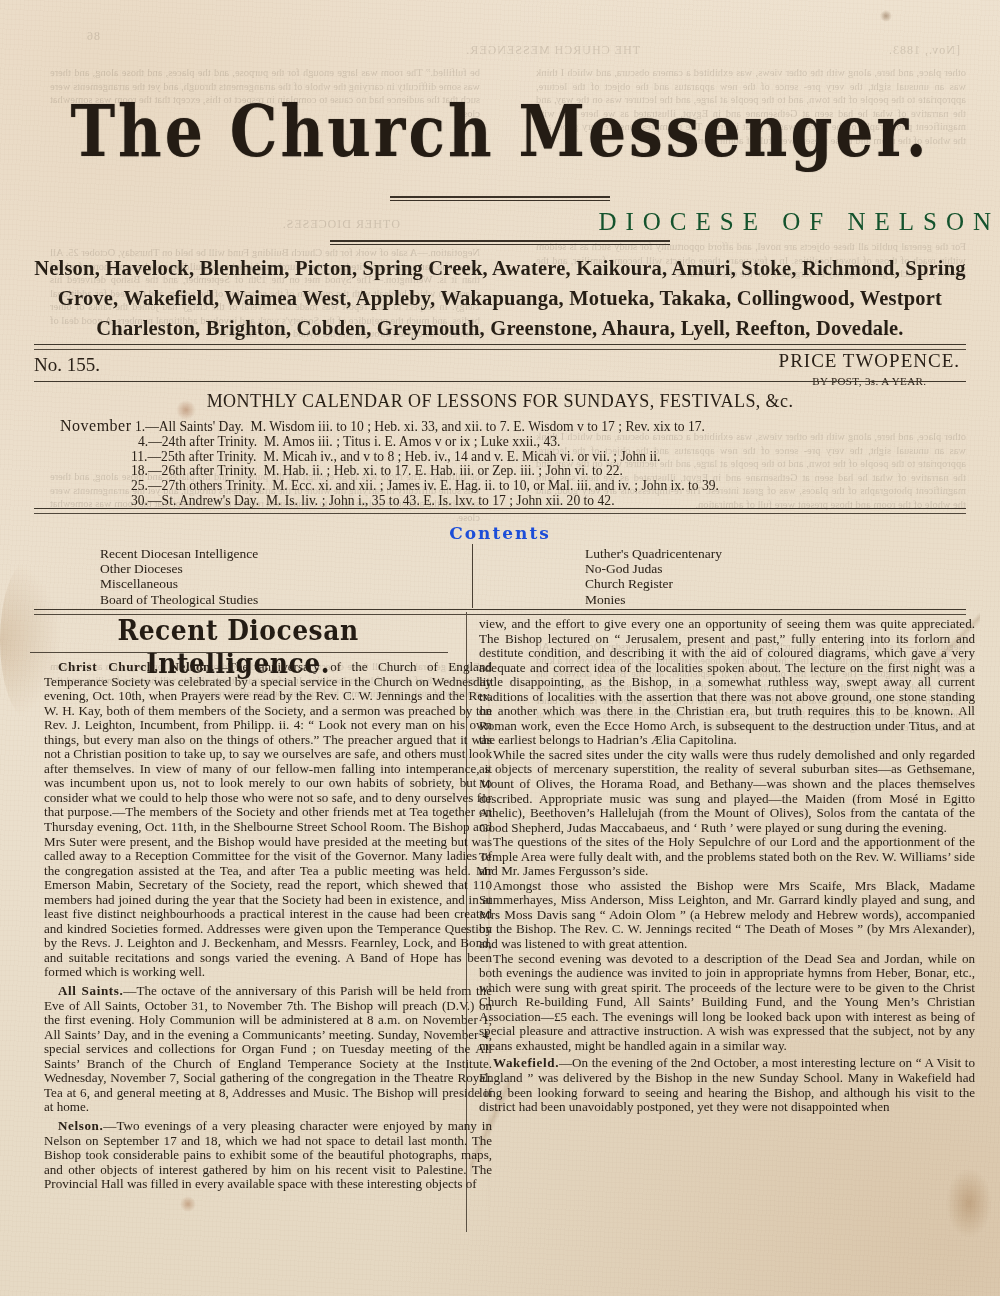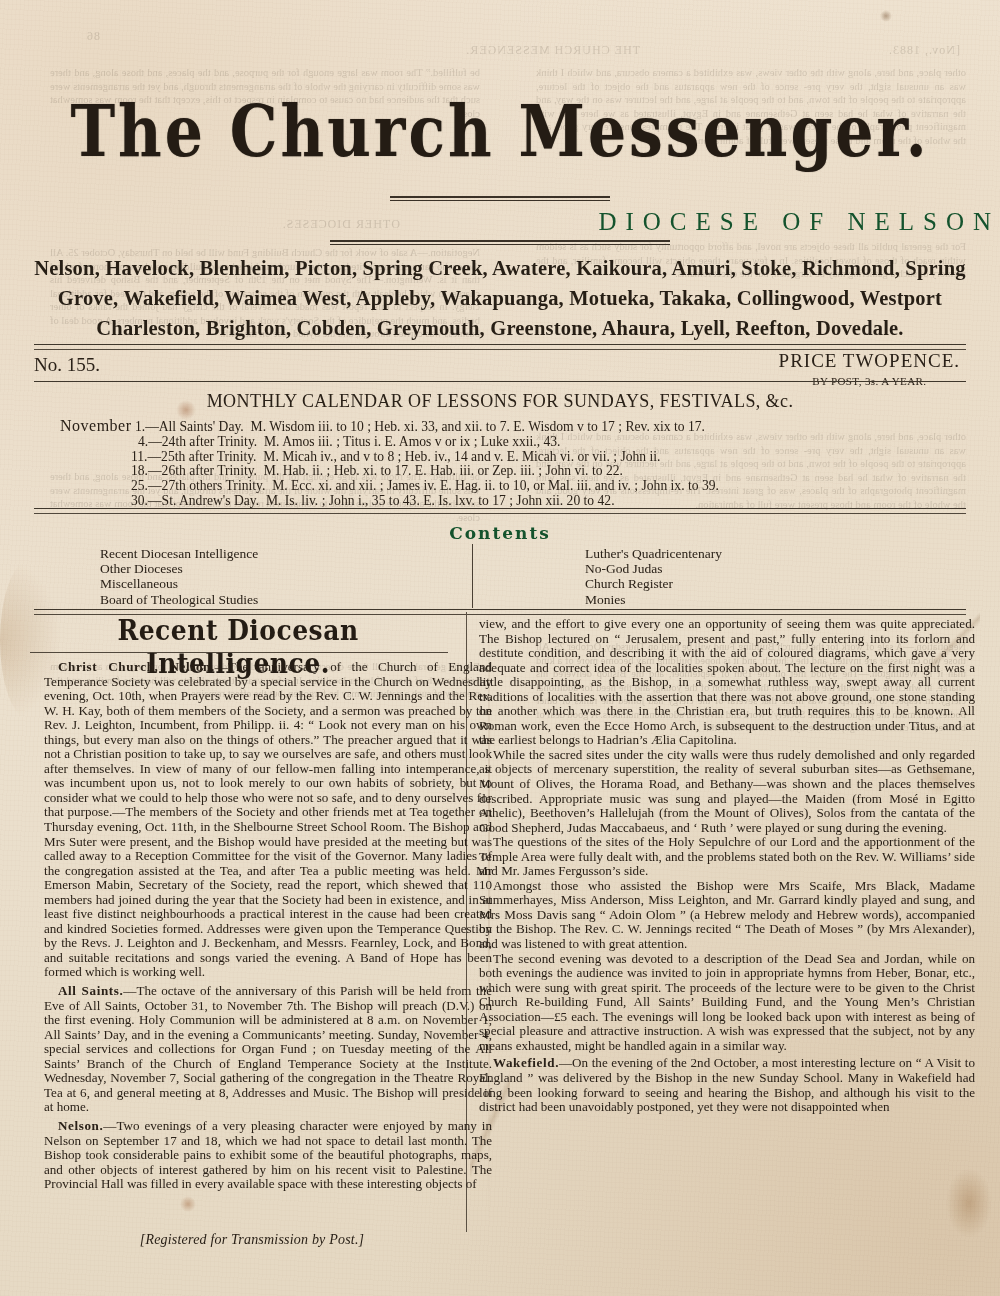--- a/index.html
+++ b/index.html
@@ -84,21 +84,21 @@
     font-size:18px; letter-spacing:.4px;
   }
   .cal-list { position:absolute; left:60px; top:419px; font-size:13.6px; line-height:14.8px; }
   .cal-row { white-space:nowrap; }
   .cal-month { font-size:16px; letter-spacing:.5px; }
   .cal-day { display:inline-block; text-align:right; }
 
   .contents-title {
     position:absolute; left:0; right:0; top:523px; text-align:center;
     font-family:"DejaVu Serif", serif; font-weight:bold;
-    font-size:17px; letter-spacing:2px; color:#14532d;
+    font-size:17px; letter-spacing:2px; color:#1d4ed8;
   }
   .contents-wrap { position:absolute; left:100px; right:80px; top:546px; height:62px; }
   .contents-col { position:absolute; top:0; font-size:13.5px; line-height:15.2px; }
   .contents-col.left { left:0; }
   .contents-col.right { left:485px; }
   .contents-sep { position:absolute; left:372px; top:-2px; width:0; height:64px; border-left:1px solid #4a4034; }
 
   .section-head {
     position:absolute; left:28px; width:420px; top:618px; text-align:center;
     font-family:"DejaVu Serif", serif; font-weight:bold;
@@ -249,19 +249,18 @@
     <p style="text-indent:0;">view, and the effort to give every one an opportunity of seeing them was quite appreciated.    The Bishop lectured on “ Jerusalem, present and past,” fully entering into its forlorn and destitute condition, and describing it with the aid of coloured diagrams, which gave a very adequate and correct idea of the localities spoken about.    The lecture on the first night was a little disappointing, as the Bishop, in a somewhat ruthless way, swept away all current traditions of localities with the assertion that there was not above ground, one stone standing on another which was there in the Christian era, but truth requires this to be known.    All Roman work, even the Ecce Homo Arch, is subsequent to the destruction under Titus, and at the earliest belongs to Hadrian’s Ælia Capitolina.</p>
     <p>While the sacred sites under the city walls were thus rudely demolished and only regarded as objects of mercenary superstition, the reality of several suburban sites—as Gethsemane, Mount of Olives, the Horama Road, and Bethany—was shown and the places themselves described.    Appropriate music was sung and played—the Maiden (from Mosé in Egitto Athelic), Beethoven’s Hallelujah (from the Mount of Olives), Solos from the cantata of the Good Shepherd, Judas Maccabaeus, and ‘ Ruth ’ were played or sung during the evening.</p>
     <p>The questions of the sites of the Holy Sepulchre of our Lord and the apportionment of the Temple Area were fully dealt with, and the problems stated both on the Rev. W. Williams’ side and Mr. James Fergusson’s side.</p>
     <p>Amongst those who assisted the Bishop were Mrs Scaife, Mrs Black, Madame Summerhayes, Miss Anderson, Miss Leighton, and Mr. Garrard kindly played and sung, and Mrs Moss Davis sang “ Adoin Olom ” (a Hebrew melody and Hebrew words), accompanied by the Bishop.    The Rev. C. W. Jennings recited “ The Death of Moses ” (by Mrs Alexander), and was listened to with great attention.</p>
     <p>The second evening was devoted to a description of the Dead Sea and Jordan, while on both evenings the audience was invited to join in appropriate hymns from Heber, Bonar, etc., which were sung with great spirit.    The proceeds of the lecture were to be given to the Christ Church Re-building Fund, All Saints’ Building Fund, and the Young Men’s Christian Association—£5 each.    The evenings will long be looked back upon with interest as being of special pleasure and attractive instruction.   A wish was expressed that the subject, not by any means exhausted, might be handled again in a similar way.</p>
     <p style="margin-top:3px;">
       <span class="place">Wakefield.</span><span>—On the evening of the 2nd October, a most interesting lecture on “ A Visit to England ” was delivered by the Bishop in the new Sunday School.   Many in Wakefield had long been looking forward to seeing and hearing the Bishop, and although his visit to the district had been unavoidably postponed, yet they were not disappointed when</span>
     </p>
   </div>
 
-  <div class="regline">[Registered for Transmission by Post.]</div>
 
   <div class="creasel" style="left:488px;top:612px;width:2px;height:620px;background:linear-gradient(180deg, rgba(150,120,88,0) 0%, rgba(150,120,88,.18) 30%, rgba(150,120,88,0) 100%);"></div>
   <div class="creasel" style="left:470px;top:1050px;width:40px;height:150px;background:linear-gradient(115deg, rgba(150,120,88,0) 45%, rgba(150,120,88,.22) 50%, rgba(150,120,88,0) 55%);"></div>
   <div class="creasel" style="left:930px;top:612px;width:50px;height:60px;background:linear-gradient(135deg, rgba(150,120,88,0) 45%, rgba(150,120,88,.22) 50%, rgba(150,120,88,0) 56%);"></div>
 
 </div>
 
 </body></html>

